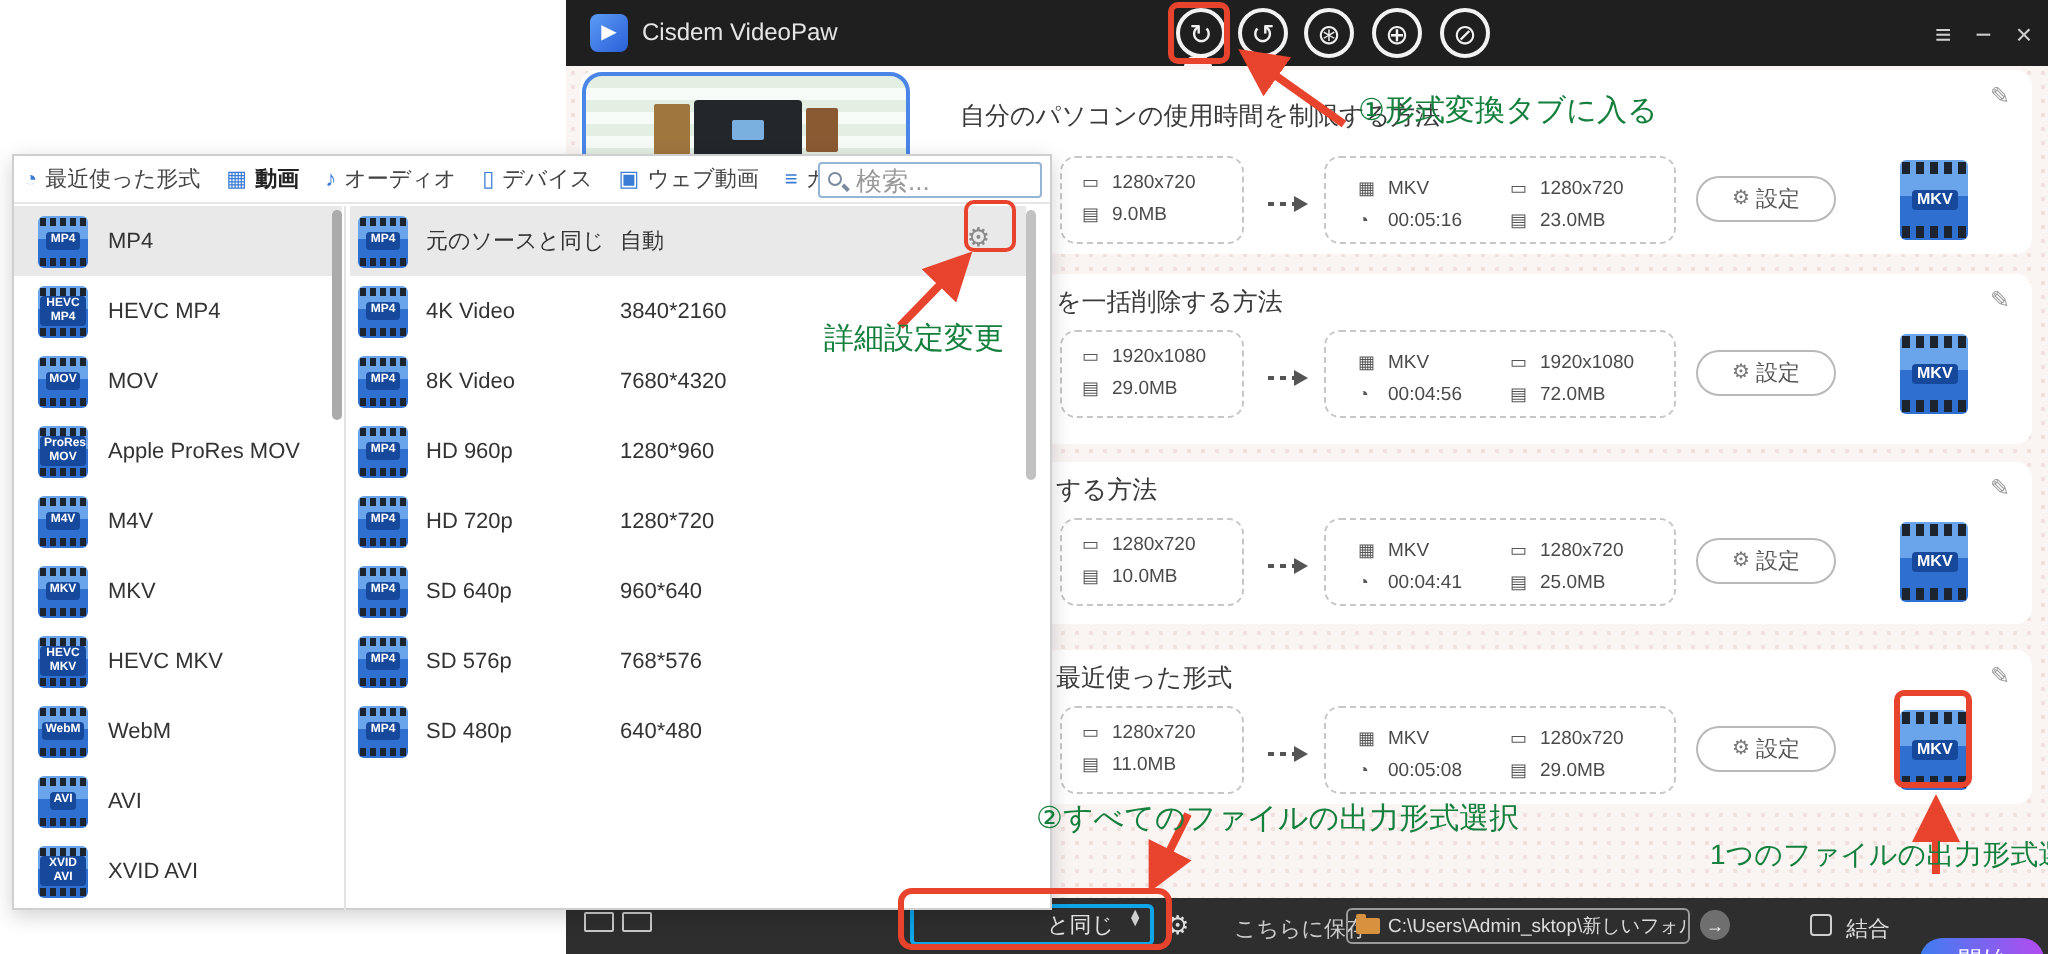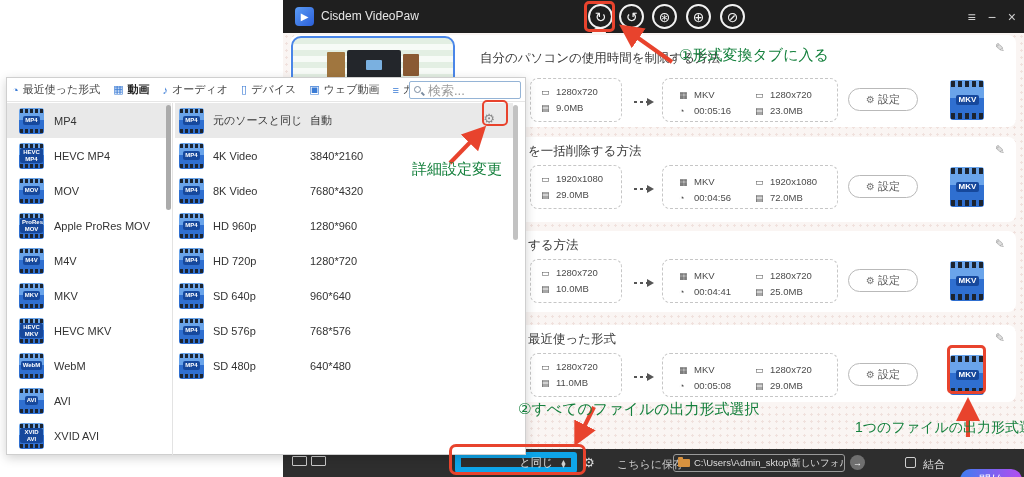--- a/index.html
+++ b/index.html
@@ -67,21 +67,21 @@
   .fbadge{position:relative;z-index:1;background:#16489c;color:#fff;font-weight:bold;font-size:6px;line-height:1.1;
     border-radius:2px;padding:1px 2px;text-align:center;max-width:23px;}
   .film.lg{width:34px;height:40px;}
   .film.lg::before,.film.lg::after{height:6px;background-image:repeating-linear-gradient(90deg,#1c2430 0 4px,transparent 4px 7px);}
   .film.lg .fbadge{font-size:8px;padding:1px 3px;}
 
   
   .bottombar{position:absolute;left:0;top:449px;width:741px;height:28px;background:#2e2e2e;}
   .stub-ic{position:absolute;top:7px;width:15px;height:10px;border:1px solid #c9c9c9;border-radius:1px;}
   .stub-ic.s1{left:9px;}.stub-ic.s2{left:28px;}
-  .fmt-dropdown{position:absolute;left:172px;top:3px;width:122px;height:21px;border:6px solid #0ea5e9;border-radius:3px;
+  .fmt-dropdown{position:absolute;left:172px;top:3px;width:122px;height:21px;border:2px solid #0ea5e9;border-radius:3px;
     color:#e2e2e2;font-size:11px;display:flex;align-items:center;justify-content:flex-end;padding-right:18px;}
   .fmt-dropdown .steppers{position:absolute;right:4px;top:2px;display:flex;flex-direction:column;line-height:.55;
     font-size:7px;color:#cfcfcf;}
   .bar-gear{position:absolute;left:300px;top:6px;color:#dedede;font-size:13px;}
   .save-label{position:absolute;left:334px;top:8px;color:#cccccc;font-size:11px;}
   .path-box{position:absolute;left:390px;top:5px;width:172px;height:18px;border:1px solid #9a9a9a;border-radius:3px;
     display:flex;align-items:center;padding:0 4px;gap:4px;color:#dddddd;font-size:9.5px;white-space:nowrap;overflow:hidden;}
   .folder-ic{position:relative;width:12px;height:8px;background:#d8923f;border-radius:1px;flex:0 0 auto;}
   .folder-ic::before{content:"";position:absolute;left:0;top:-2px;width:5px;height:2px;background:#d8923f;border-radius:1px 1px 0 0;}
   .go-circle{position:absolute;left:567px;top:6px;width:15px;height:15px;border-radius:50%;background:#6f6f6f;

